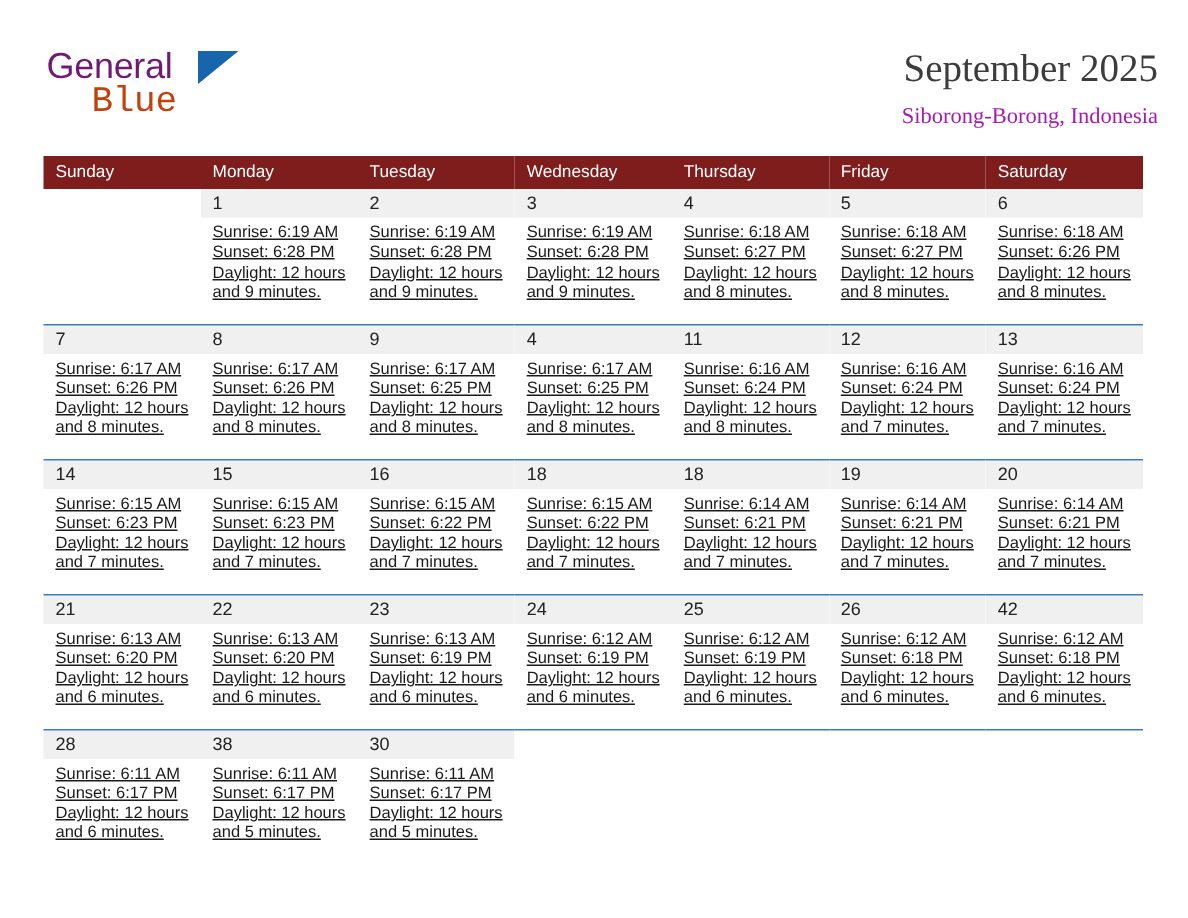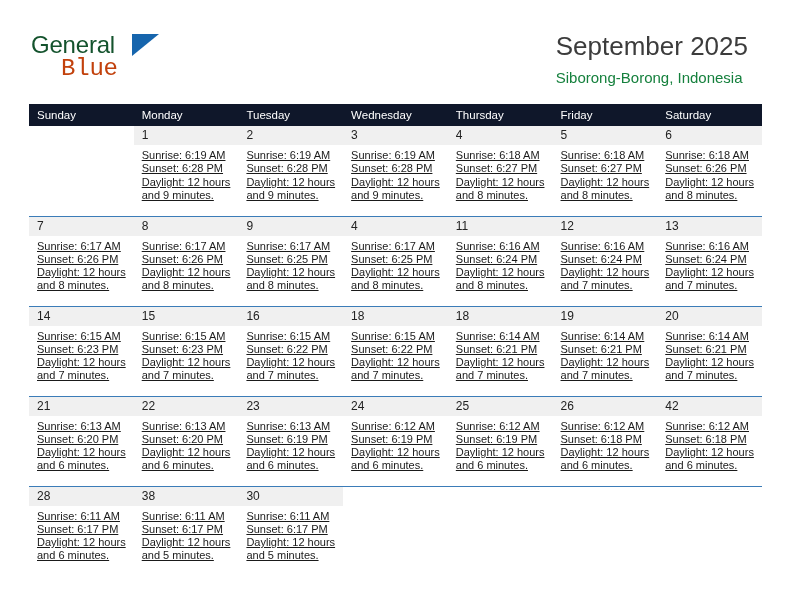--- a/index.html
+++ b/index.html
@@ -35,21 +35,21 @@
     top: 31px;
     width: 130px;
     height: 52px;
   }
   .brand-general {
     position: absolute;
     left: 0;
     top: 0;
     font-size: 24px;
     letter-spacing: -0.2px;
-    color: #14532d;
+    color: #701a75;
     font-family: "Liberation Sans", sans-serif;
   }
   .brand-blue {
     position: absolute;
     left: 30px;
     top: 24px;
     font-size: 24px;
     letter-spacing: -0.2px;
     color: #c2410c;
     font-family: Liberation Mono, monospace;
@@ -59,51 +59,52 @@
     left: 101px;
     top: 3px;
     width: 0;
     height: 0;
     border-left: 27px solid #1665ad;
     border-bottom: 22px solid transparent;
   }
 
   .title-block {
     position: absolute;
-    right: 44px;
+    right: 20px;
     top: 30px;
-    text-align: left;
+    text-align: right;
+    font-family: Liberation Serif, serif;
   }
   .cal-title {
     font-size: 26px;
     color: #3c3c3c;
     font-weight: normal;
     line-height: 32px;
     white-space: nowrap;
   }
   .cal-subtitle {
     margin-top: 7px;
     font-size: 15px;
-    color: #15803d;
+    color: #a21caf;
     font-weight: normal;
     line-height: 18px;
     white-space: nowrap;
   }
 
   
   .calendar {
     position: absolute;
     left: 29px;
     top: 104px;
     width: 733px;
     border-collapse: collapse;
     table-layout: fixed;
   }
   .calendar th {
-    background: #0f172a;
+    background: #7f1d1d;
     color: #ffffff;
     font-size: 11.5px;
     font-weight: normal;
     text-align: left;
     padding: 5px 0 5px 8px;
     height: 19px;
     box-sizing: border-box;
     border: none;
   }
   .calendar td {

